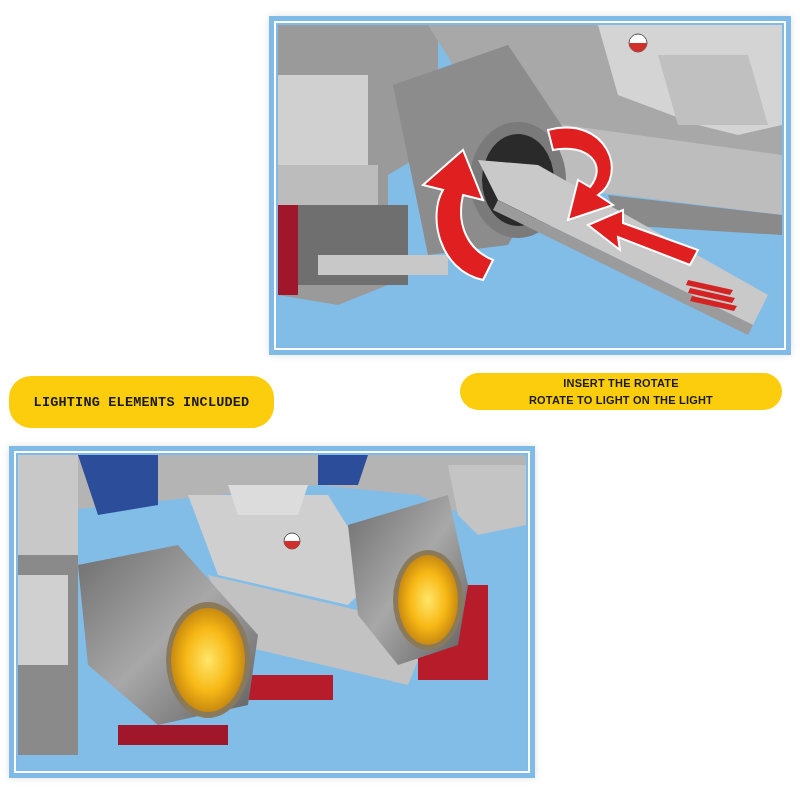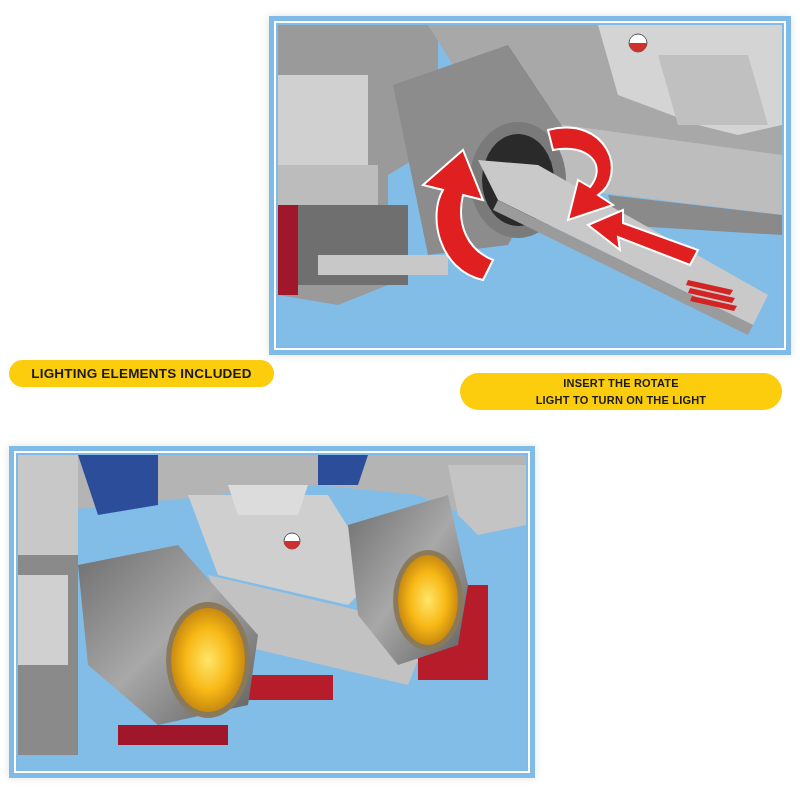--- a/index.html
+++ b/index.html
@@ -3,21 +3,21 @@
 <meta charset="utf-8">
 <style>
   html, body { margin: 0; padding: 0; }
   body { width: 800px; height: 800px; background: #ffffff; position: relative; overflow: hidden; font-family: "Liberation Sans", sans-serif; }
   .frame { position: absolute; background: #7fbbe6; box-shadow: 0 0 8px rgba(0,0,0,0.12); }
   .frame .inner { position: absolute; left: 5px; top: 5px; right: 5px; bottom: 5px; border: 2px solid #ffffff; }
   .frame .photo { position: absolute; left: 9px; top: 9px; right: 9px; bottom: 9px; overflow: hidden; background: #82bde8; }
   #frame-top { left: 269px; top: 16px; width: 522px; height: 339px; }
   #frame-bottom { left: 9px; top: 446px; width: 526px; height: 332px; }
   .pill { position: absolute; background: #fbcd0c; border-radius: 22px; display: flex; flex-direction: column; align-items: center; justify-content: center; color: #1a1a1a; font-weight: bold; letter-spacing: 0.2px; }
-  #pill-left { left: 9px; top: 360px; width: 265px; height: 27px; font-size: 13.5px; }
+  #pill-left { left: 9px; top: 376px; width: 265px; height: 52px; font-size: 13.5px; font-family: Liberation Mono, monospace; }
   #pill-right { left: 460px; top: 373px; width: 322px; height: 37px; font-size: 11px; line-height: 17px; }
   .watermark { position: absolute; right: 14px; bottom: 6px; color: rgba(255,255,255,0.25); font-size: 9px; letter-spacing: 1px; }
   svg { display: block; }
 </style>
 </head>
 <body>
 
 <div class="frame" id="frame-top">
   <div class="inner"></div>
   <div class="photo">
@@ -65,21 +65,21 @@
     <div class="watermark"></div>
   </div>
 </div>
 
 <div class="pill" id="pill-left">
   <span>LIGHTING ELEMENTS INCLUDED</span>
 </div>
 
 <div class="pill" id="pill-right">
   <span>INSERT THE ROTATE</span>
-  <span>LIGHT TO TURN ON THE LIGHT</span>
+  <span>ROTATE TO LIGHT ON THE LIGHT</span>
 </div>
 
 <div class="frame" id="frame-bottom">
   <div class="inner"></div>
   <div class="photo">
     <svg width="508" height="314" viewBox="0 0 508 314">
       <defs>
         <radialGradient id="glow" cx="50%" cy="50%" r="50%">
           <stop offset="0%" stop-color="#ffe66b"></stop>
           <stop offset="60%" stop-color="#f7b815"></stop>

